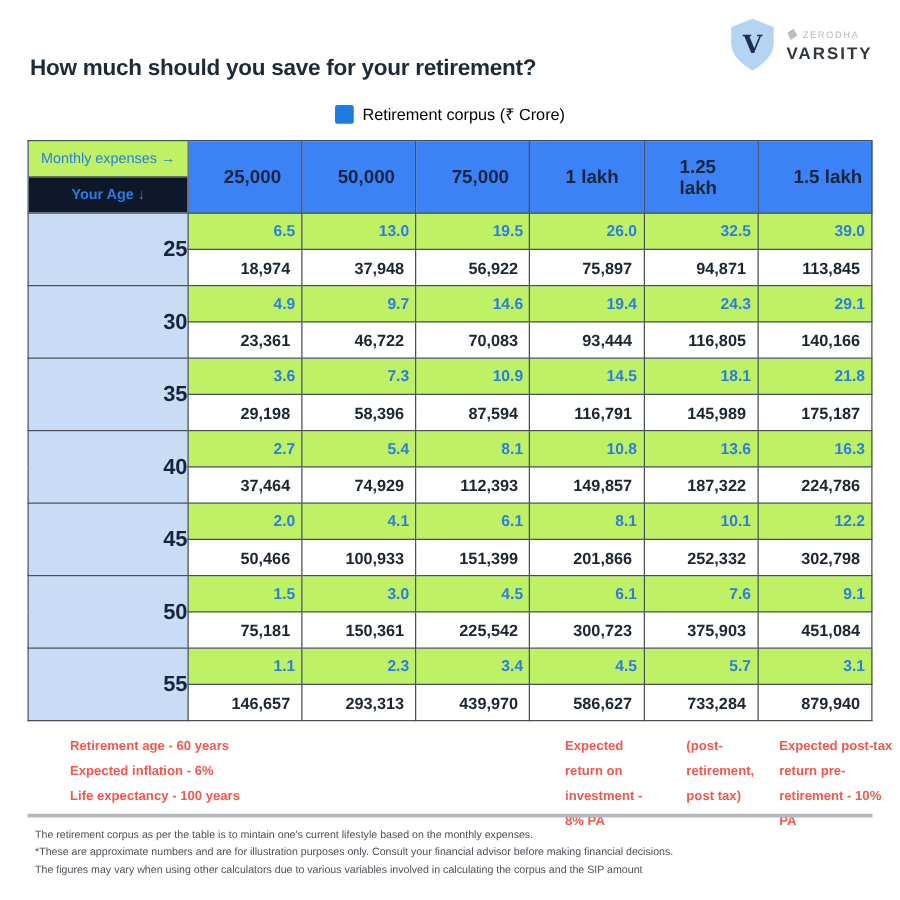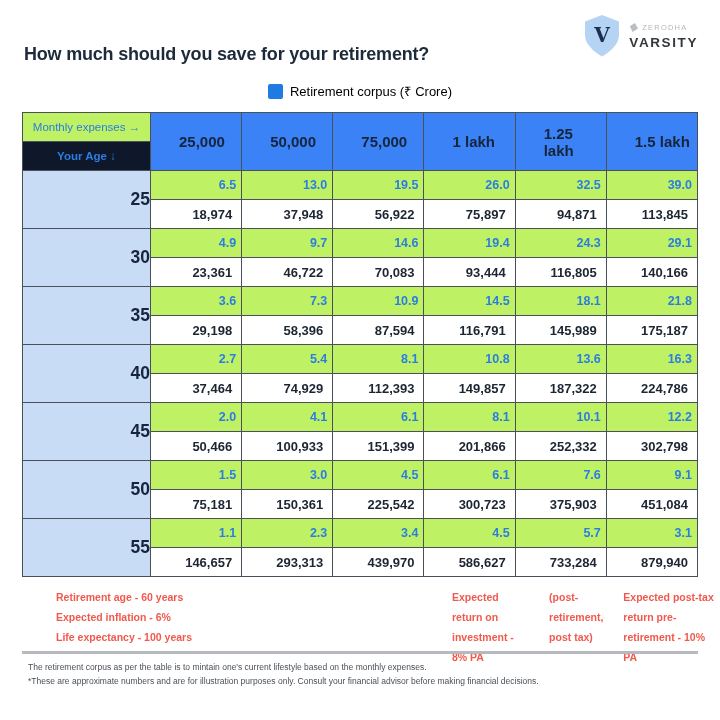--- a/index.html
+++ b/index.html
@@ -261,15 +261,16 @@
     <span class="note">Expected return on investment - 8% PA</span>
     <span class="note">(post-retirement, post tax)</span>
     <span class="note">Expected post-tax return pre-retirement - 10% PA</span>
   </div>
 
   <div class="divider"></div>
 
   <div class="disclaimers">
     <div class="disclaimer">The retirement corpus as per the table is to mintain one's current lifestyle based on the monthly expenses.</div>
     <div class="disclaimer">*These are approximate numbers and are for illustration purposes only. Consult your financial advisor before making financial decisions.</div>
+    <div class="disclaimer">The figures may vary when using other calculators due to various variables involved in calculating the corpus and the SIP amount</div>
   </div>
 
 </div>
 
 </body></html>

